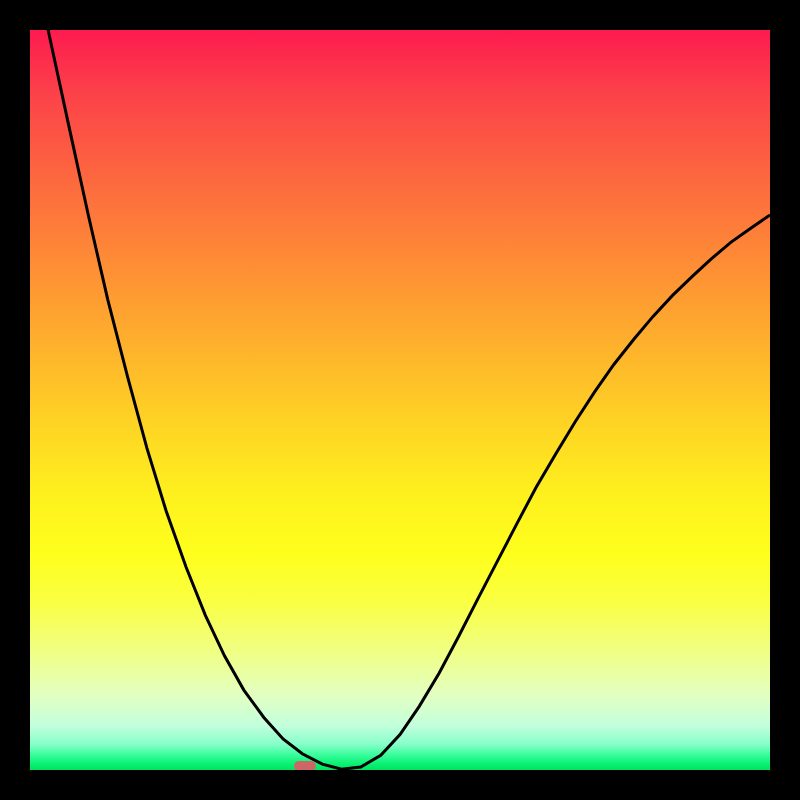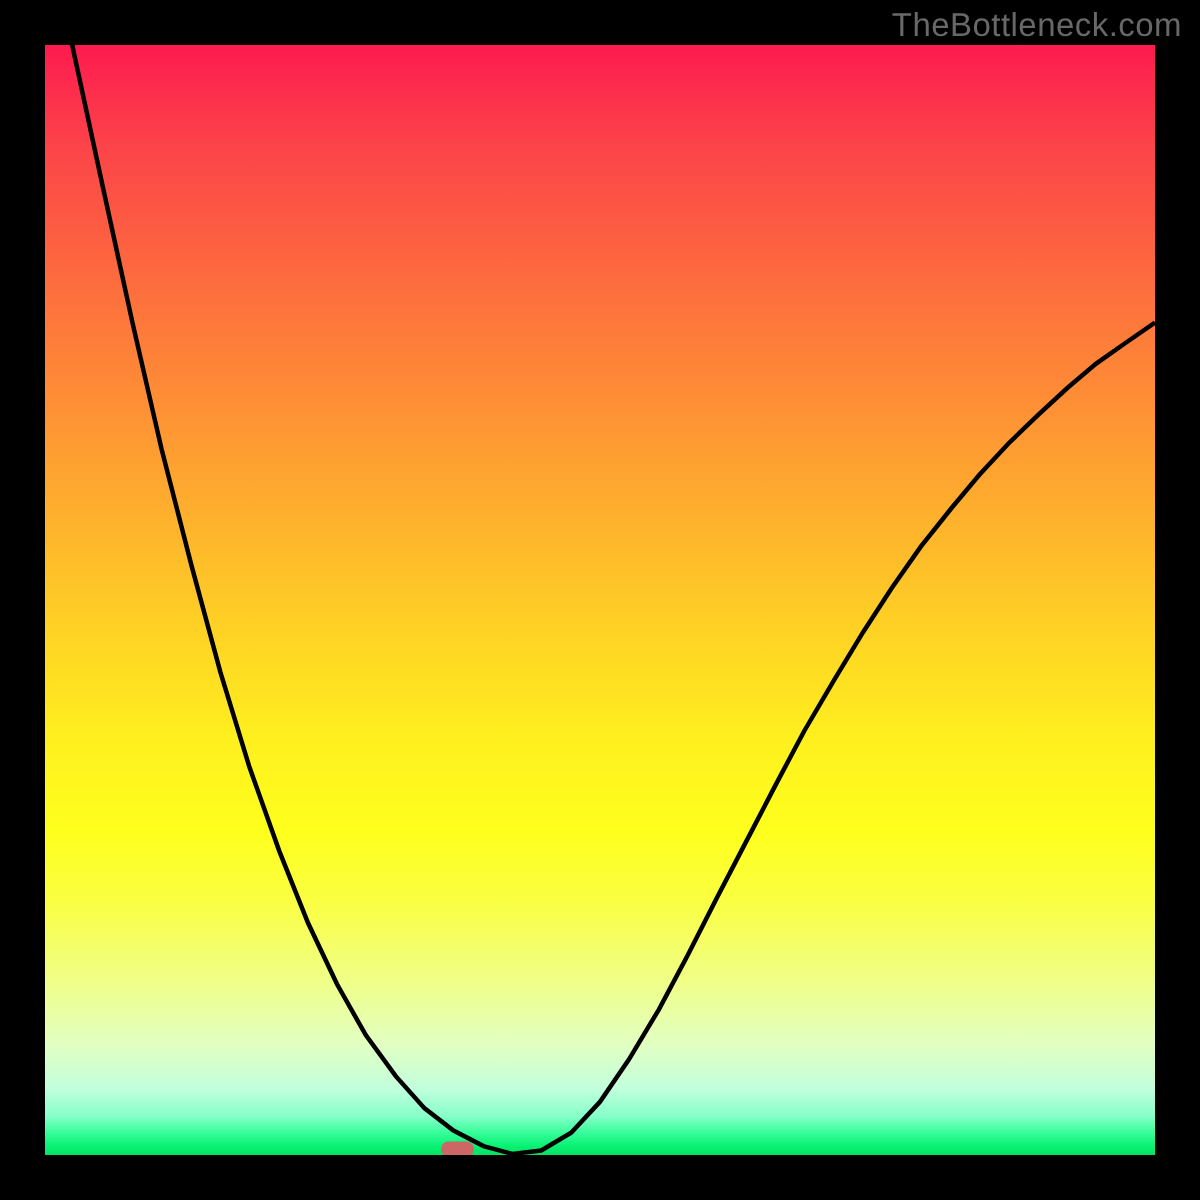--- a/index.html
+++ b/index.html
@@ -84,21 +84,20 @@
     background: #cc6766;
     border-radius: 5px;
     z-index: 4;
     transform: translate(-50%, -50%);
   }
 </style>
 </head>
 <body>
 
 <div class="frame">
-  <div class="watermark">TheBottleneck.com</div>
 
   <div class="plot-area">
     <div class="gradient"></div>
     <svg class="curve" viewBox="0 0 740 740" preserveAspectRatio="none">
       <path id="curve-path" d="M0.00 -88.80 L19.24 5.18 L39.22 97.68 L58.46 185.74 L77.70 269.36 L97.68 347.06 L116.92 418.10 L136.16 481.00 L156.14 537.24 L175.38 585.34 L194.62 626.04 L213.86 660.08 L233.84 687.46 L253.08 708.92 L272.32 723.72 L292.30 734.08 L311.54 739.26 L330.78 737.04 L350.76 725.20 L370.00 704.48 L389.24 676.36 L409.22 643.06 L428.46 606.80 L447.70 569.06 L467.68 530.58 L486.92 493.58 L506.16 457.32 L526.14 423.28 L545.38 391.46 L564.62 361.86 L583.86 334.48 L603.84 309.32 L623.08 286.38 L642.32 265.66 L662.30 246.42 L681.54 228.66 L700.78 212.38 L720.76 198.32 L740.00 185.00"></path>
     </svg>
     <div class="marker" id="marker" style="left: 275.28px; top: 736.3px; background: rgb(204, 103, 102);"></div>
   </div>
 </div>
 

